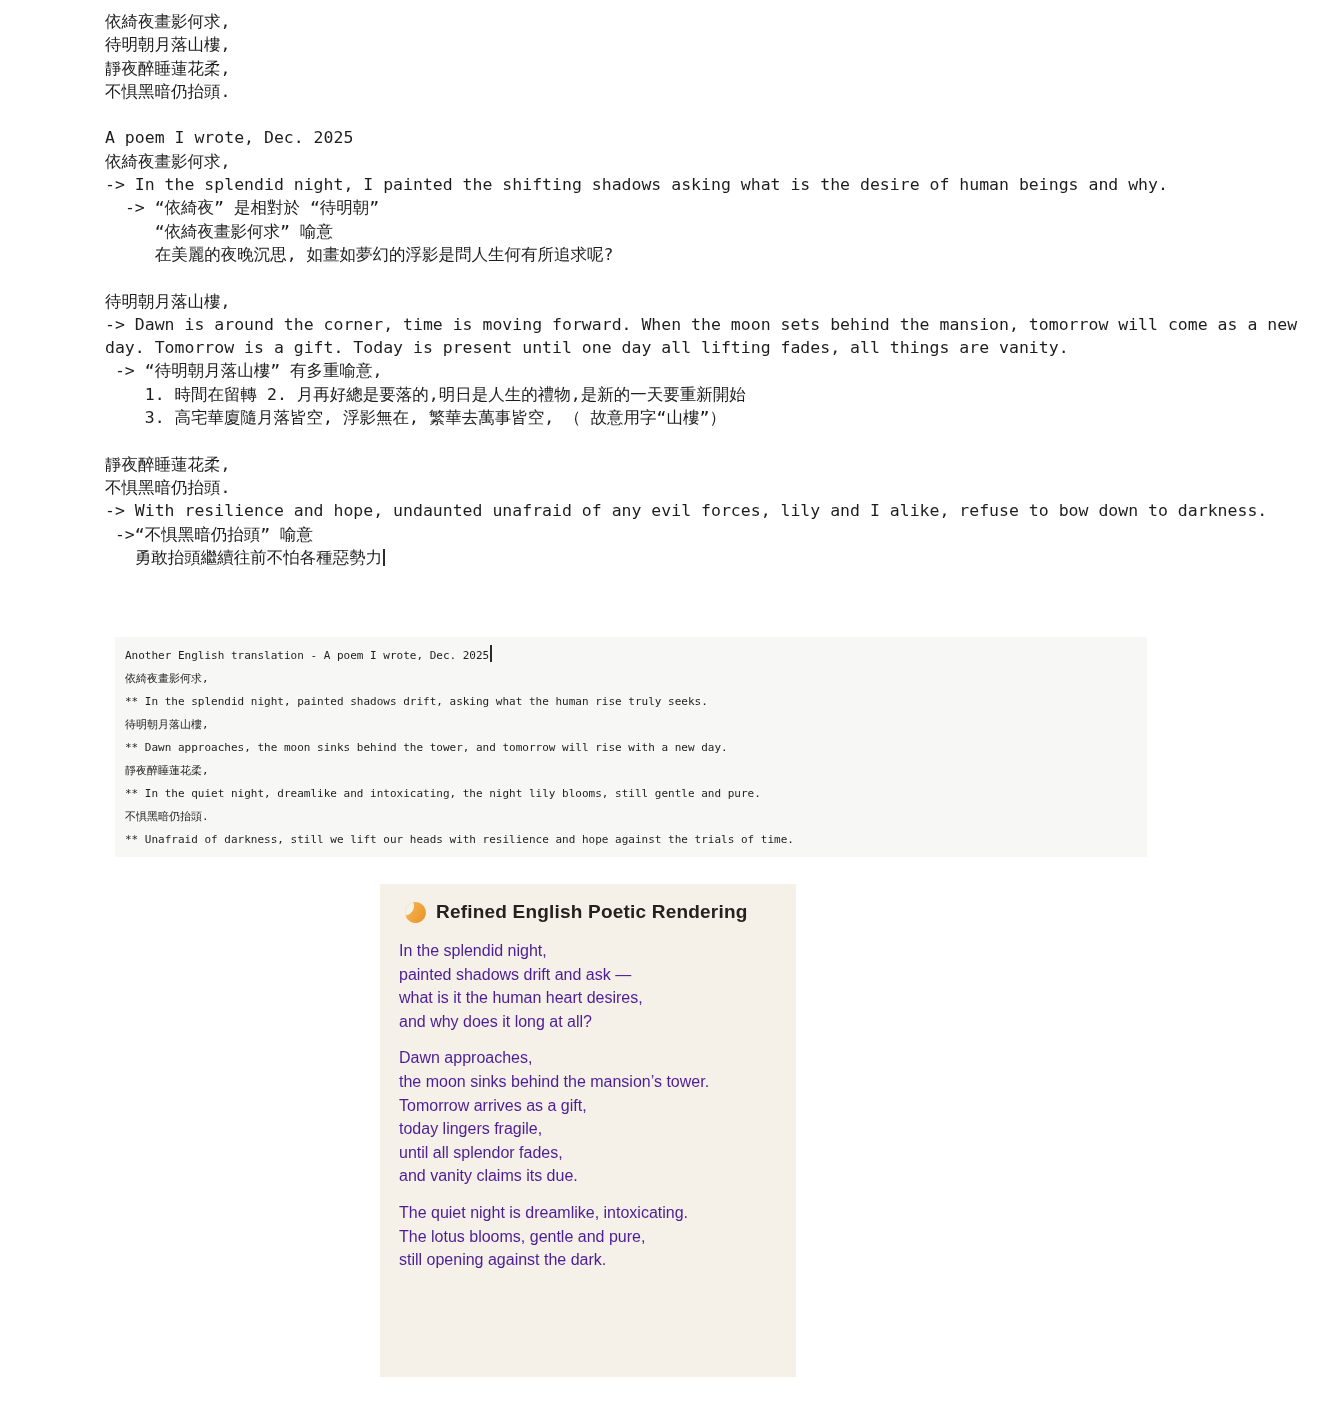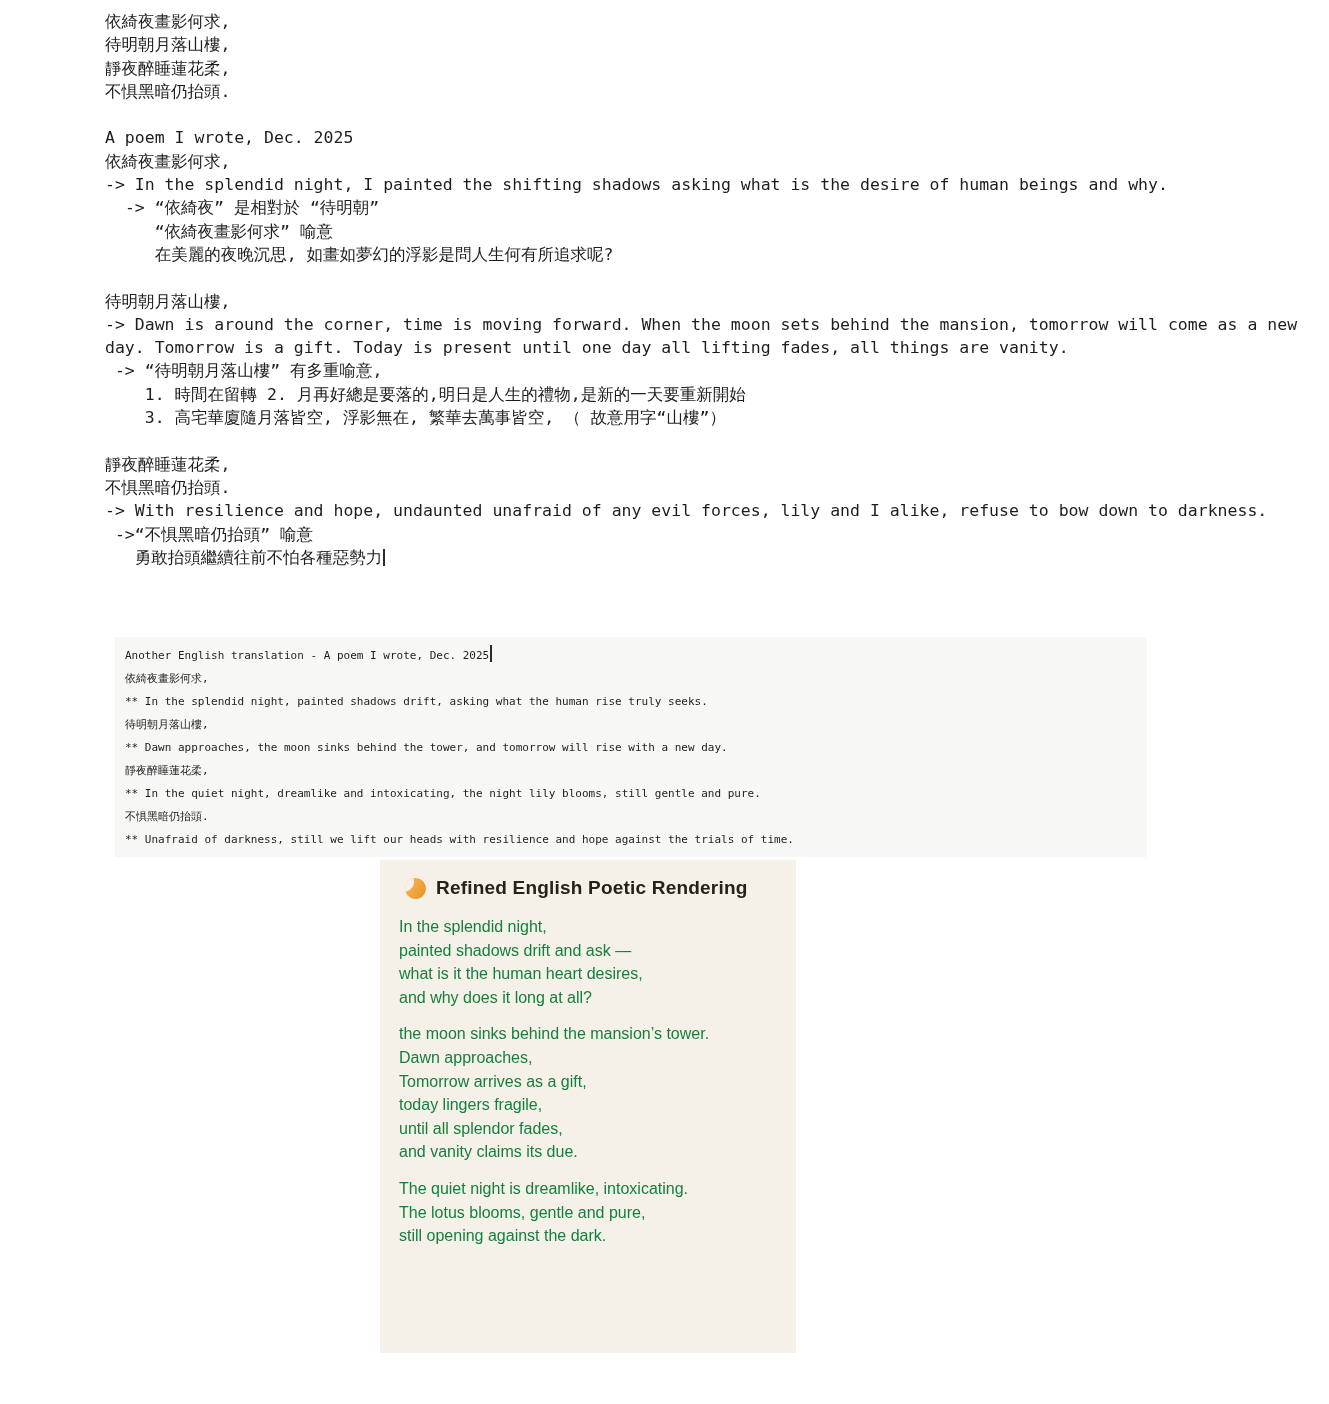--- a/index.html
+++ b/index.html
@@ -19,36 +19,36 @@
   }
   
   #graybox{
     position:absolute;left:115px;top:637px;width:1032px;height:220px;
     background:#f7f7f6;box-sizing:border-box;padding:7px 10px;
     font-size:11px;line-height:23px;color:#1d1d1d;
   }
   #graybox .line{min-height:23px;}
   
   #card{
-    position:absolute;left:380px;top:860px;width:416px;height:493px;
+    position:absolute;left:380px;top:884px;width:416px;height:493px;
     background:#f5f0e8;box-sizing:border-box;padding:15px 19px 10px 19px;
     font-family:"Liberation Sans",sans-serif;color:#3c3831;
   }
   .card-header{display:flex;align-items:center;gap:10px;margin:2px 0 16px 6px;}
   .card-title{font-size:19px;font-weight:bold;color:#26221b;letter-spacing:.2px;}
   .moon{
     position:relative;width:21px;height:21px;border-radius:50%;
     background:linear-gradient(135deg,#f6b24a 20%,#e8952e 90%);
     overflow:hidden;transform:rotate(-14deg);flex:0 0 auto;
   }
   .moon::after{
     content:"";position:absolute;width:19px;height:19px;border-radius:50%;
     background:#f5f0e8;top:-8px;left:-8px;
   }
-  .stanza{margin:0 0 13px 0;font-size:16px;line-height:23.6px;color:#15803d;}
+  .stanza{margin:0 0 13px 0;font-size:16px;line-height:23.6px;color:#4c1d95;}
   .sline{white-space:pre-wrap;}
 </style>
 </head>
 <body>
 
 <div id="notes">
     <div class="line">依綺夜畫影何求,</div>
     <div class="line">待明朝月落山樓,</div>
     <div class="line">靜夜醉睡蓮花柔,</div>
     <div class="line">不惧黑暗仍抬頭.</div>
@@ -92,22 +92,22 @@
     <span class="card-title">Refined English Poetic Rendering</span>
   </div>
   <div>
       <div class="stanza">
         <div class="sline">In the splendid night,</div>
         <div class="sline">painted shadows drift and ask —</div>
         <div class="sline">what is it the human heart desires,</div>
         <div class="sline">and why does it long at all?</div>
       </div>
       <div class="stanza">
+        <div class="sline">Dawn approaches,</div>
         <div class="sline">the moon sinks behind the mansion’s tower.</div>
-        <div class="sline">Dawn approaches,</div>
         <div class="sline">Tomorrow arrives as a gift,</div>
         <div class="sline">today lingers fragile,</div>
         <div class="sline">until all splendor fades,</div>
         <div class="sline">and vanity claims its due.</div>
       </div>
       <div class="stanza">
         <div class="sline">The quiet night is dreamlike, intoxicating.</div>
         <div class="sline">The lotus blooms, gentle and pure,</div>
         <div class="sline">still opening against the dark.</div>
       </div>

